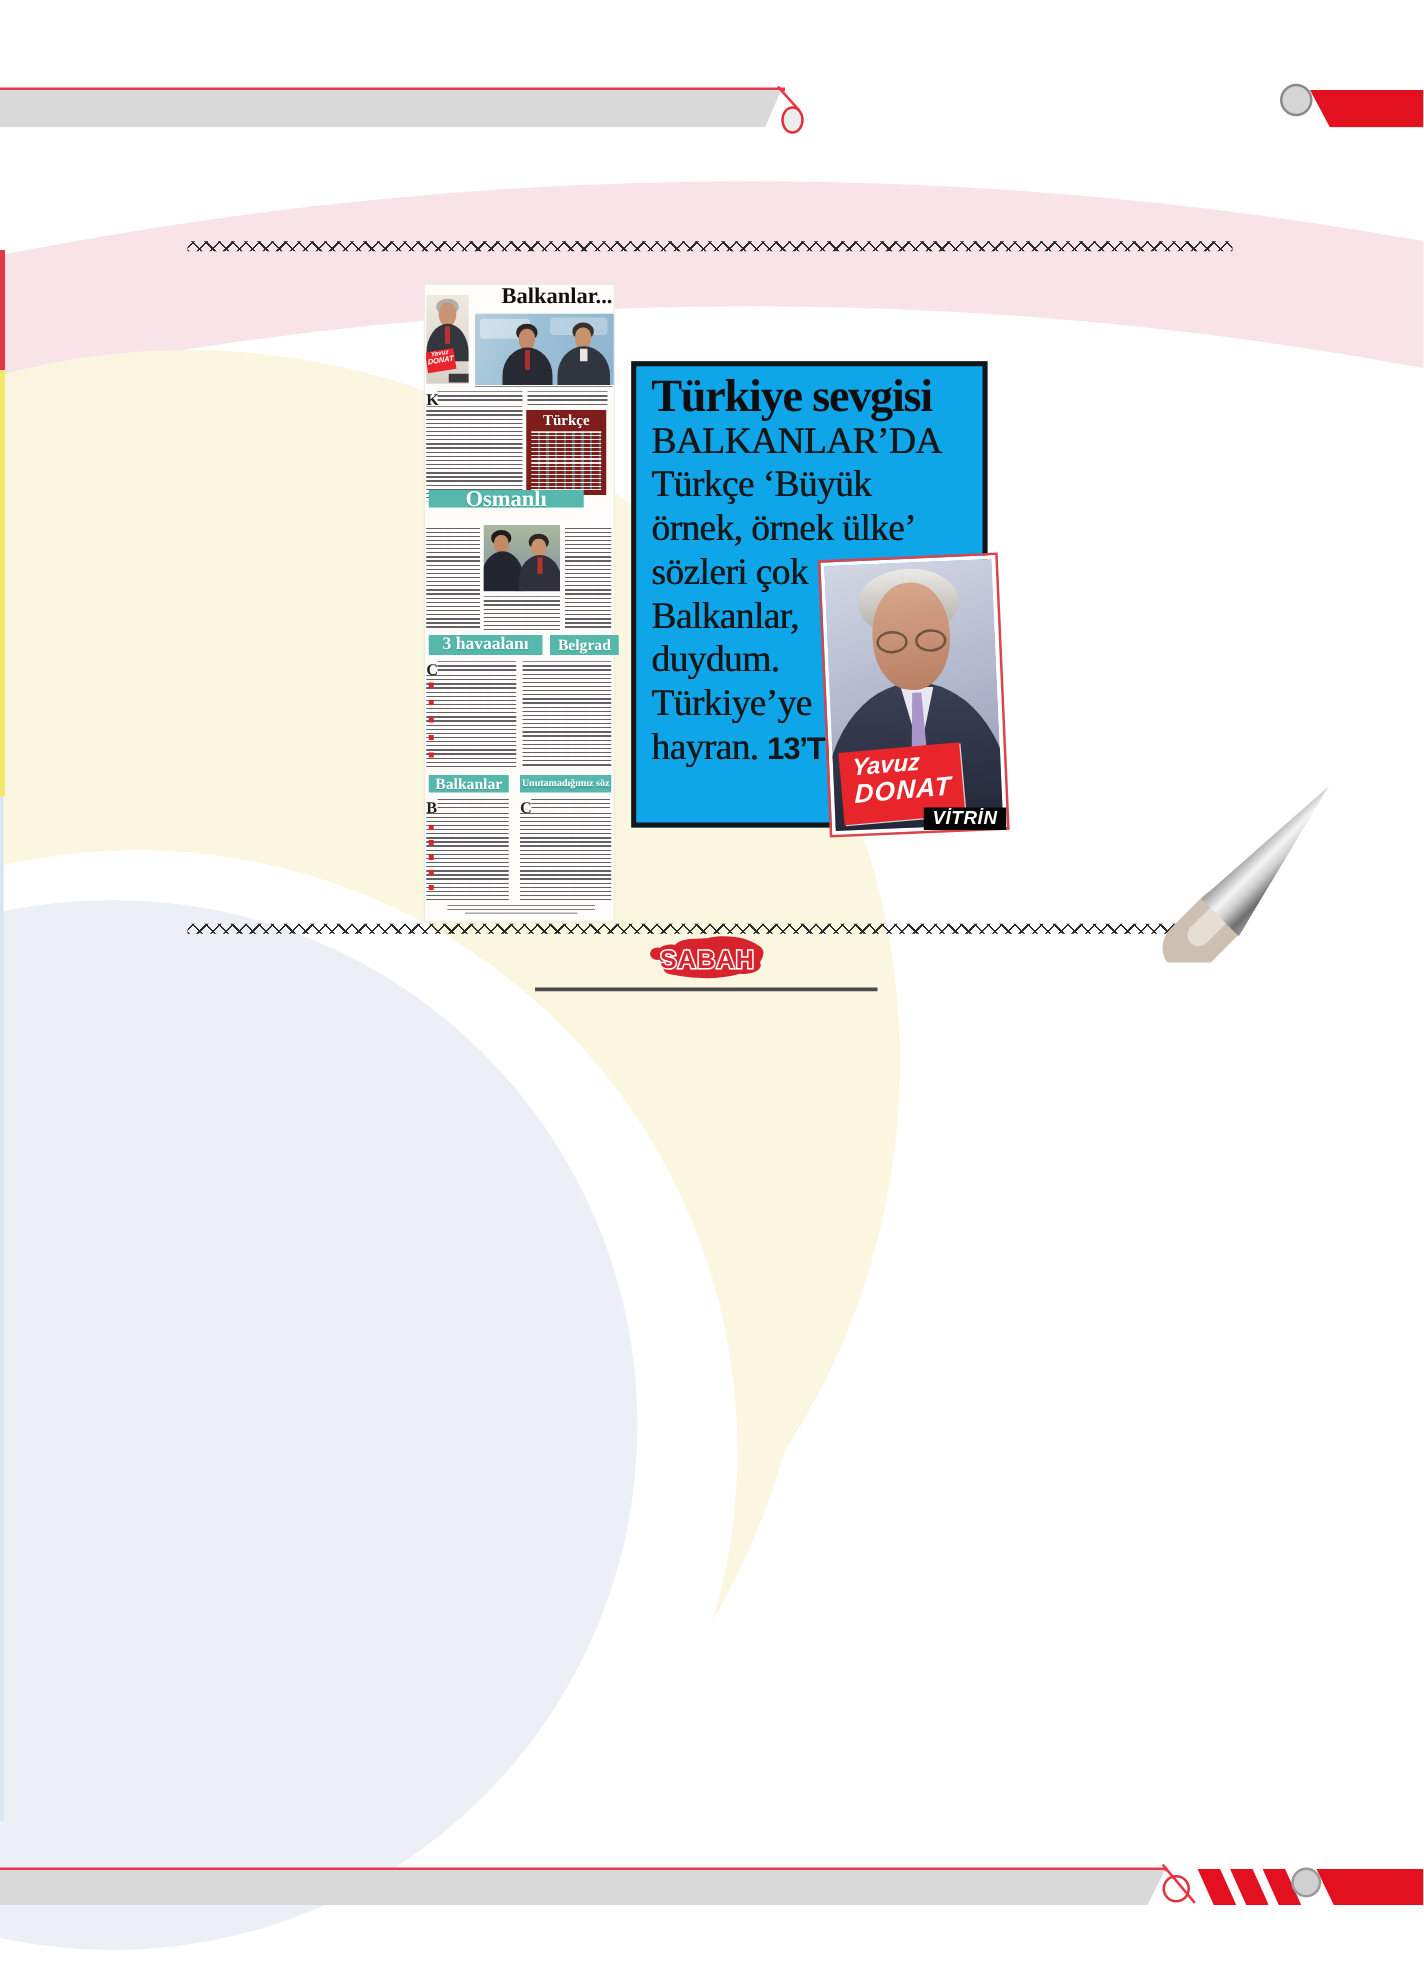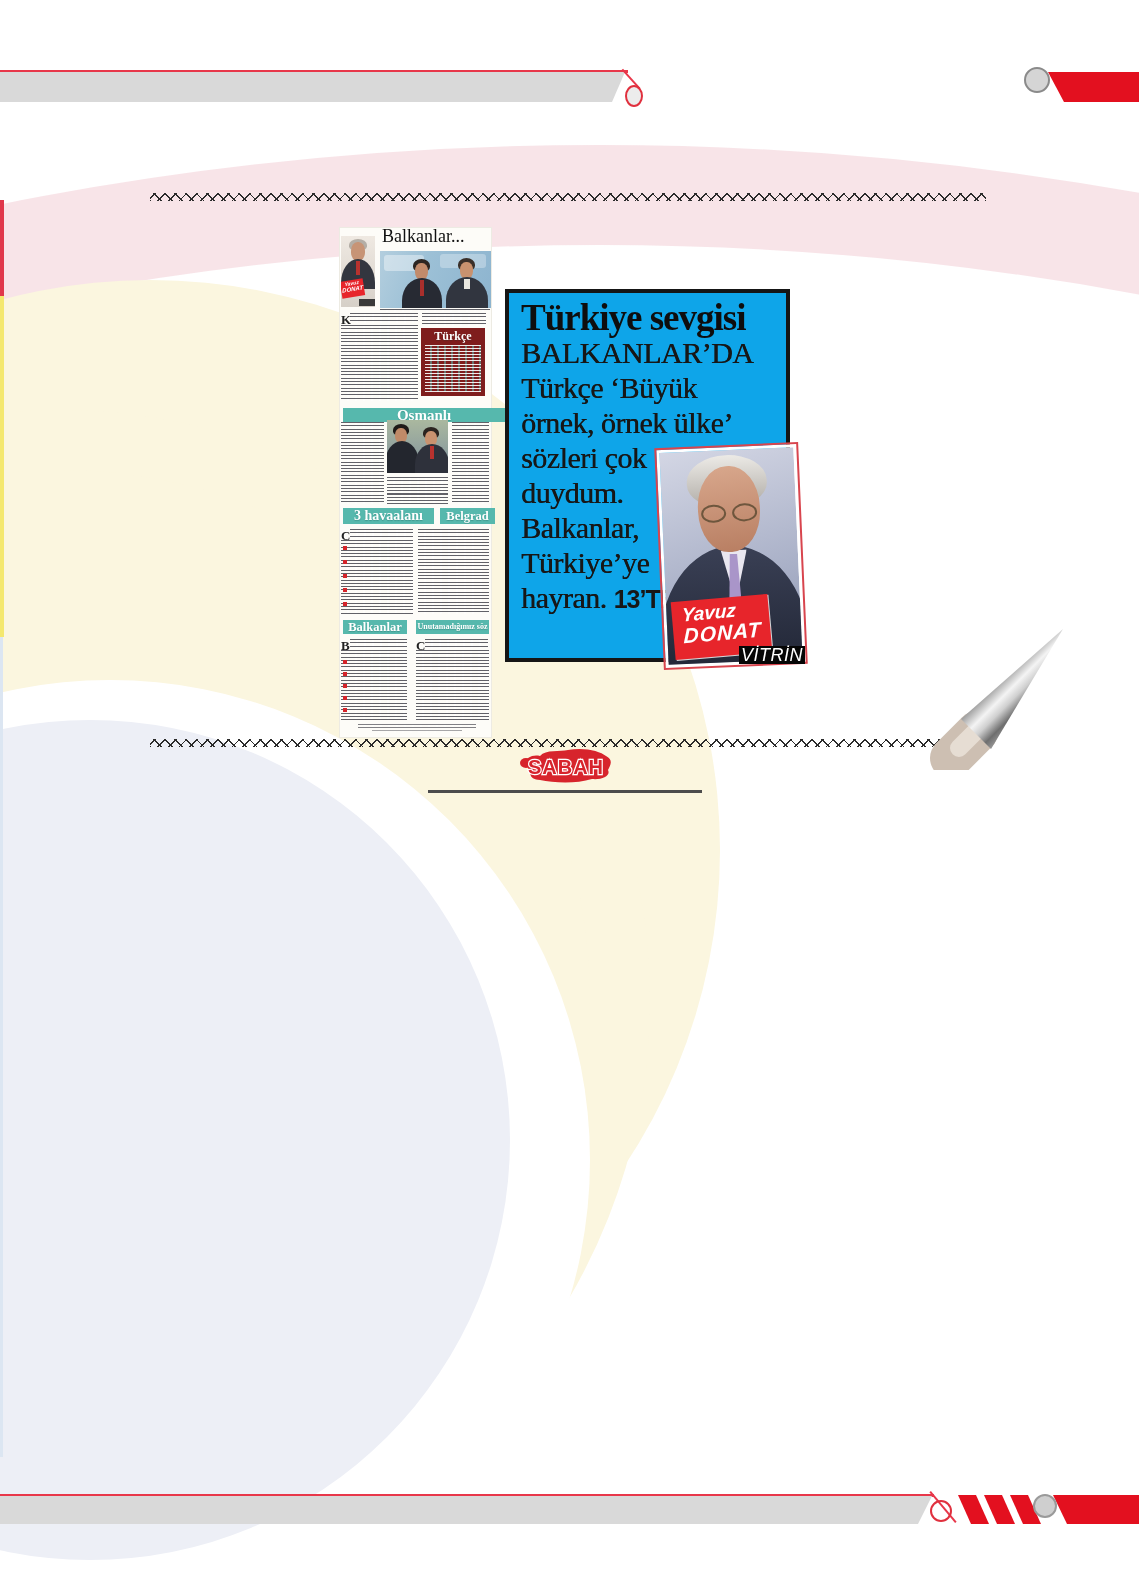--- a/index.html
+++ b/index.html
@@ -63,21 +63,21 @@
        clip-path:polygon(0 0,100% 0,100% 100%,16px 100%)"></div>
   <div class="abs" style="left:1024px;top:67px;width:22px;height:22px;border:2px solid #8a8a8a;
        border-radius:50%;background:#d5d5d5"></div>
 
   <div class="hatch" style="top:193px"></div>
   <div class="hatch" style="top:739px"></div>
 
   <div class="abs" style="left:340px;top:228px;width:151px;height:509px;background:#fdfcf8;
        box-shadow:0 0 0 1px #edebe3">
 
-    <div class="abs serif" style="left:42px;top:-2px;width:108px;text-align:left;font-weight:normal;
+    <div class="abs serif" style="left:42px;top:-2px;width:108px;text-align:right;font-weight:bold;
          font-size:18px;color:#101010">Balkanlar...</div>
 
     <div class="abs" style="left:1px;top:8px;width:34px;height:71px;overflow:hidden;
          background:linear-gradient(#efe9e2,#d6d0c8)">
       <div class="abs" style="left:8px;top:3px;width:18px;height:12px;background:#b4aea6;border-radius:50% 50% 40% 40%"></div>
       <div class="abs" style="left:10px;top:6px;width:14px;height:19px;background:#c79476;border-radius:46%"></div>
       <div class="abs" style="left:0px;top:23px;width:34px;height:30px;background:#33363f;border-radius:50% 50% 0 0/80% 80% 0 0"></div>
       <div class="abs" style="left:15px;top:25px;width:4px;height:14px;background:#b8322e"></div>
       <div class="abs" style="left:0px;top:44px;width:23px;height:16px;background:#e7252b;transform:rotate(-9deg);
            text-align:center;padding-top:1px">
@@ -106,21 +106,21 @@
     <div class="fz" style="left:10px;top:85px;width:68px;height:10px"></div>
     <div class="fz" style="left:1px;top:97px;width:77px;height:76px"></div>
     <div class="fz" style="left:82px;top:85px;width:64px;height:13px"></div>
 
     <div class="abs" style="left:81px;top:100px;width:64px;height:68px;background:#7f1d1d">
       <div class="serif" style="text-align:center;color:#fff;font-weight:bold;font-size:12px;padding-top:1px;
            text-shadow:0 1px 1px rgba(0,60,55,.25)">Türkçe</div>
       <div class="fzw" style="left:4px;top:17px;width:56px;height:47px"></div>
     </div>
 
-    <div class="banner" style="left:3px;top:180px;width:162px;height:14px;font-size:15px;line-height:14px">Osmanlı</div>
+    <div class="banner" style="left:3px;top:164px;width:124px;height:14px;font-size:18px;line-height:14px">Osmanlı</div>
     <div class="fz" style="left:1px;top:194px;width:43px;height:82px"></div>
     <div class="abs" style="left:47px;top:192px;width:61px;height:53px;overflow:hidden;
          background:linear-gradient(#aab89f,#7e8f9e)">
       <div class="abs" style="left:6px;top:4px;width:16px;height:12px;background:#1e1a18;border-radius:50% 50% 40% 40%"></div>
       <div class="abs" style="left:8px;top:8px;width:12px;height:15px;background:#c08a68;border-radius:45%"></div>
       <div class="abs" style="left:-2px;top:21px;width:34px;height:32px;background:#23262e;border-radius:50% 50% 0 0/70% 70% 0 0"></div>
       <div class="abs" style="left:36px;top:7px;width:16px;height:12px;background:#2b2420;border-radius:50% 50% 40% 40%"></div>
       <div class="abs" style="left:38px;top:11px;width:12px;height:15px;background:#c9926f;border-radius:45%"></div>
       <div class="abs" style="left:28px;top:24px;width:34px;height:29px;background:#2e313b;border-radius:50% 50% 0 0/70% 70% 0 0"></div>
       <div class="abs" style="left:43px;top:26px;width:4px;height:13px;background:#b8322e"></div>
@@ -160,22 +160,22 @@
 
   <div class="abs" style="left:505px;top:289px;width:285px;height:373px;box-sizing:border-box;
        border:4px solid #151515;background:#0ea5e9">
     <div class="serif" style="position:absolute;left:12px;top:3px;font-size:37px;font-weight:bold;
          letter-spacing:-1px;color:#0e0e0e;white-space:nowrap">Türkiye sevgisi</div>
     <div class="abs" style="left:12px;top:42px">
       <div class="promo-line">BALKANLAR’DA</div>
       <div class="promo-line">Türkçe ‘Büyük</div>
       <div class="promo-line">örnek, örnek ülke’</div>
       <div class="promo-line">sözleri çok</div>
+      <div class="promo-line">Balkanlar,</div>
       <div class="promo-line">duydum.</div>
-      <div class="promo-line">Balkanlar,</div>
       <div class="promo-line">Türkiye’ye</div>
       <div class="promo-line">
         <span>hayran.</span>
         <span style="font-family:'Liberation Sans',sans-serif;font-weight:bold;font-size:25px;
               letter-spacing:-1px;text-shadow:none">13’TE</span>
       </div>
     </div>
   </div>
 
   <div class="abs" style="left:661px;top:447px;width:134px;height:212px;overflow:hidden;
@@ -197,21 +197,21 @@
   </div>
 
   <div class="abs" style="left:673px;top:598px;width:97px;height:58px;background:#e7252b;
        transform:rotate(-5deg);z-index:3;padding:4px 0 0 10px;box-sizing:border-box;
        box-shadow:1px 1px 0 rgba(255,255,255,.8)">
     <span class="tagtxt" style="font-size:19px">Yavuz</span>
     <span class="tagtxt" style="font-size:21px;letter-spacing:1px">DONAT</span>
   </div>
 
   <div class="abs" style="left:739px;top:646px;width:66px;height:18px;background:#060606;z-index:3;
-       color:#fff;font-style:italic;font-weight:normal;font-size:18px;line-height:18px;
+       color:#fff;font-style:italic;font-weight:bold;font-size:15px;line-height:18px;
        text-align:center;letter-spacing:.5px">VİTRİN</div>
 
   <svg class="abs" style="left:925px;top:598px;z-index:4" width="150" height="172" viewBox="0 0 150 172">
     <defs>
       <linearGradient id="met" gradientUnits="userSpaceOnUse" x1="34" y1="120" x2="66" y2="152">
         <stop offset="0" stop-color="#8f8f8f"></stop>
           <stop offset=".35" stop-color="#f4f4f4"></stop>
         <stop offset=".55" stop-color="#cfcfcf"></stop>
           <stop offset=".8" stop-color="#6e6e6e"></stop>
         <stop offset="1" stop-color="#9a9a9a"></stop>

